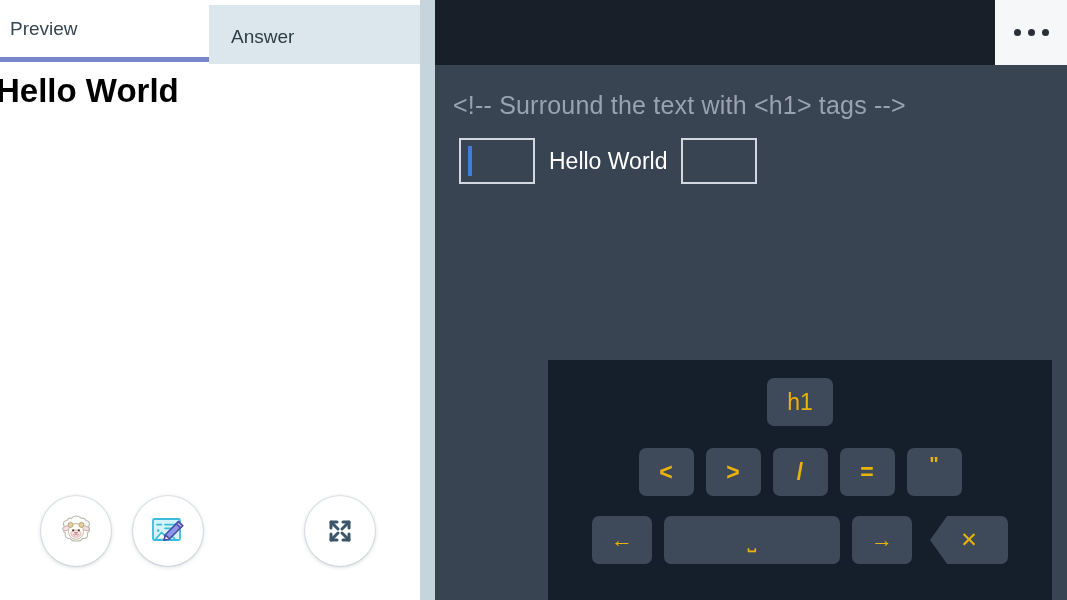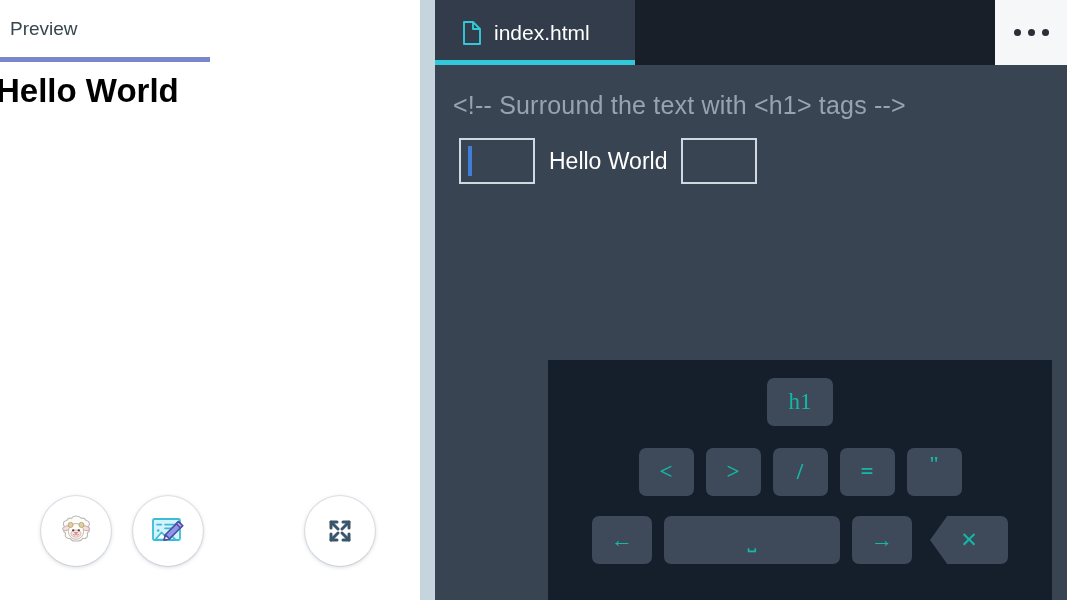--- a/index.html
+++ b/index.html
@@ -208,27 +208,26 @@
     display: flex;
     align-items: center;
     justify-content: center;
     gap: 12px;
   }
   .kb-row-tags { margin-bottom: 22px; }
   .kb-row-sym  { margin-bottom: 20px; }
   .key {
     background: #3e4a59;
     border-radius: 7px;
-    color: #14b8a6;
+    color: #eab308;
     display: flex;
     align-items: center;
     justify-content: center;
     cursor: pointer;
     user-select: none;
-    font-family: Liberation Serif, serif;
   }
   .key-tag {
     width: 66px; height: 48px;
     font-size: 23px;
   }
   .key-sym {
     width: 55px; height: 48px;
     font-size: 23px;
     font-weight: 700;
   }
@@ -254,20 +253,23 @@
 </head>
 <body>
 
 <div class="app">
 
   <div class="left-pane">
 
     <div class="tabbar">
       <div class="tab tab-preview">
         <span>Preview</span>
+      </div>
+      <div class="tab tab-answer">
+        <span class="tab-answer-label">Answer</span>
       </div>
     </div>
 
     <div class="preview-body">
       <div class="preview-heading">Hello World</div>
 
       <div class="fab-row">
 
         <div class="fab fab-sheep">
           <span>
@@ -327,29 +329,20 @@
 
       </div>
     </div>
   </div>
 
   <div class="divider"></div>
 
   <div class="right-pane">
 
     <div class="editor-tabbar">
-      <div class="file-tab">
-        <span>
-          <svg width="22" height="26" viewBox="0 0 22 26" fill="none" stroke="#31c8da" stroke-width="1.9" stroke-linejoin="round">
-            <path d="M3 2h9l7 7v15H3z"></path>
-            <path d="M12 2v7h7"></path>
-          </svg>
-        </span>
-        <span class="file-tab-name">index.html</span>
-      </div>
       <div class="editor-tab-filler"></div>
       <div class="menu-dots-btn">
         <span class="dot"></span>
         <span class="dot"></span>
         <span class="dot"></span>
       </div>
     </div>
 
     <div class="code-area">
       <div class="code-comment">&lt;!-- Surround the text with &lt;h1&gt; tags --&gt;</div>

